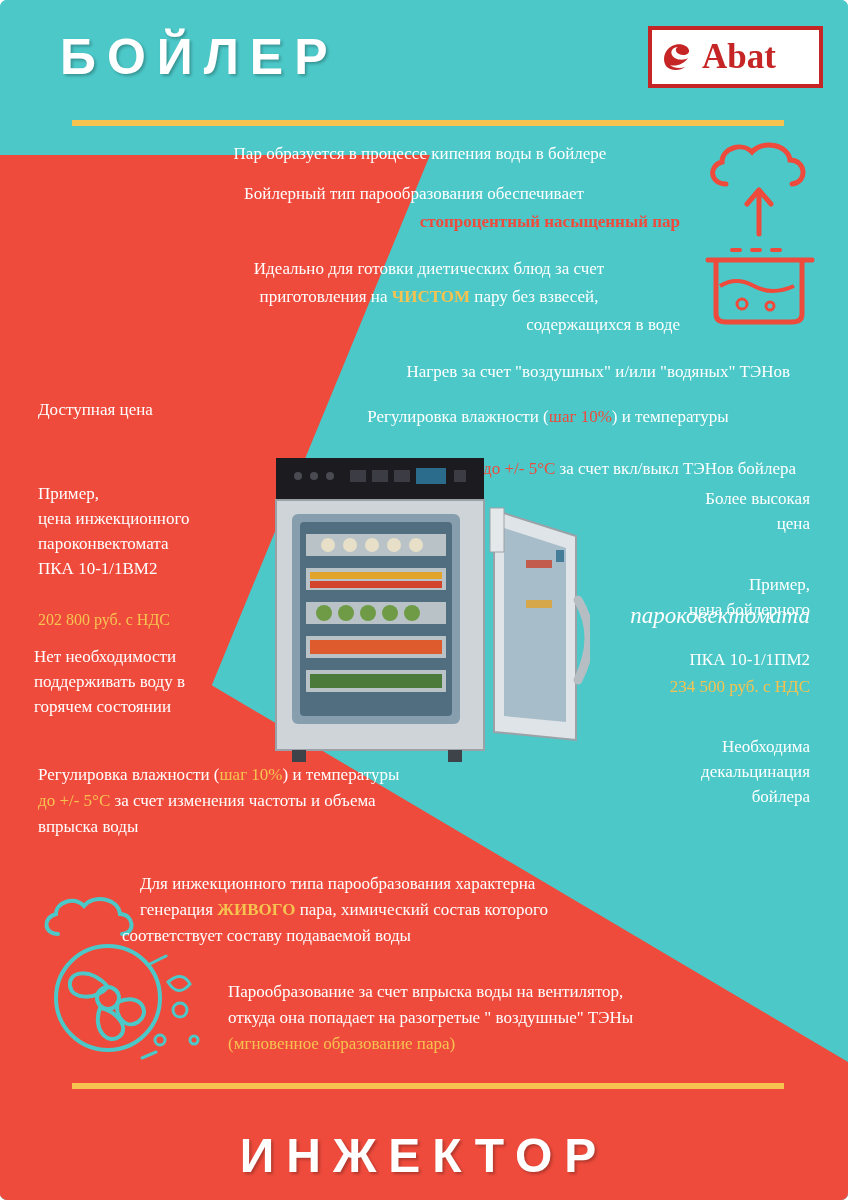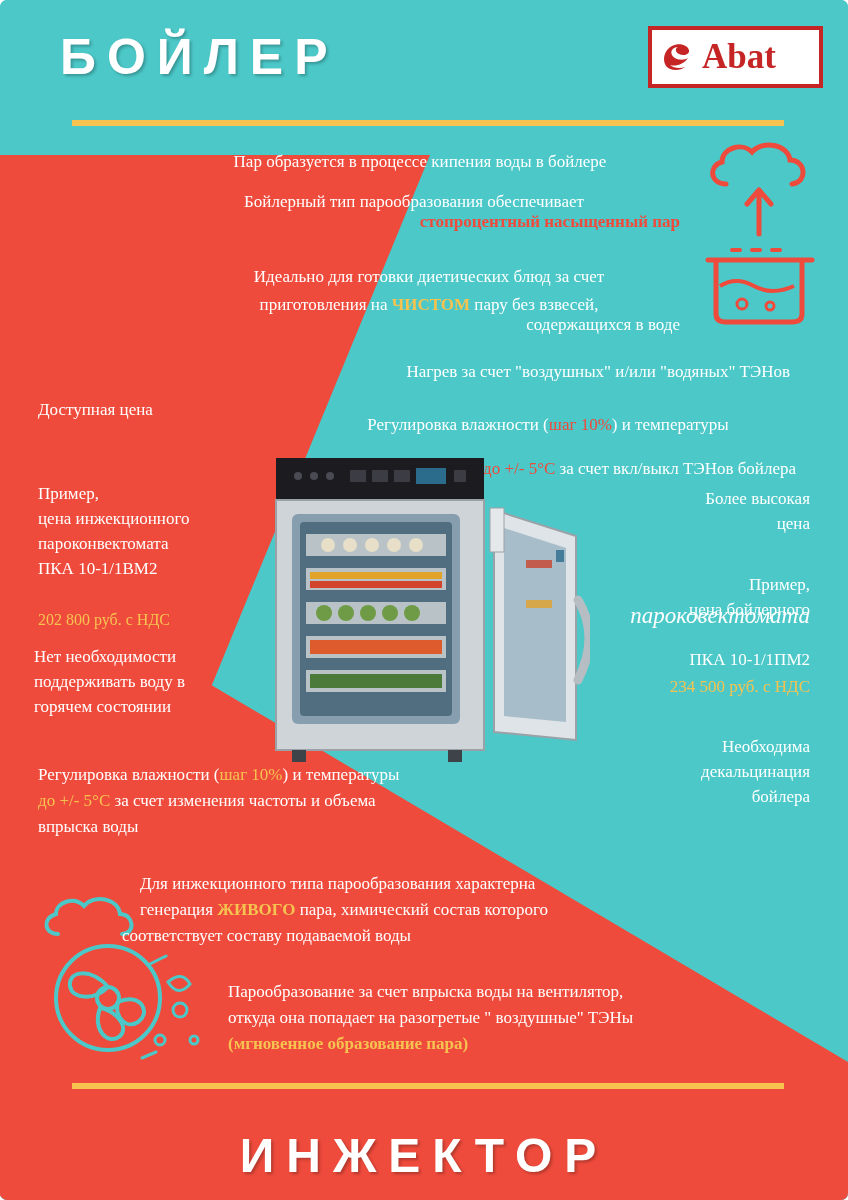--- a/index.html
+++ b/index.html
@@ -108,21 +108,21 @@
   }
   
   .txt {
     position: absolute;
     font-family: "Liberation Serif", serif;
     color: #ffffff;
     line-height: 1.45;
   }
   .t-right { text-align: right; }
   .t-left  { text-align: left; }
-  .t-center{ text-align: center; margin-top: 8px; }
+  .t-center{ text-align: center; }
 
   .hl-red { color: #ef4b3c; }
   .hl-yellow { color: #f6c350; }
 
   
   .icon-boiler {
     position: absolute;
     right: 28px;
     top: 138px;
     width: 118px;
@@ -300,18 +300,18 @@
   </svg>
 
   <div class="txt t-left" style="left:140px; top:872px; width:620px; font-size:17px;">Для инжекционного типа парообразования  характерна</div>
   <div class="txt t-left" style="left:140px; top:898px; width:620px; font-size:17px;">
     <span>генерация </span><span class="hl-yellow" style="font-weight:bold;">ЖИВОГО</span><span> пара, химический состав которого</span>
   </div>
   <div class="txt t-left" style="left:122px; top:924px; width:640px; font-size:17px;">соответствует составу подаваемой воды</div>
 
   <div class="txt t-left" style="left:228px; top:980px; width:600px; font-size:17px;">Парообразование за счет впрыска воды на вентилятор,</div>
   <div class="txt t-left" style="left:228px; top:1006px; width:600px; font-size:17px;">откуда она попадает на разогретые " воздушные" ТЭНы</div>
-  <div class="txt t-left hl-yellow" style="left:228px; top:1032px; width:600px; font-size:17px;font-weight:bold;">(мгновенное образование пара)</div>
+  <div class="txt t-left hl-yellow" style="left:228px; top:1032px; width:600px; font-size:17px;">(мгновенное образование пара)</div>
 
   <div class="rule-bottom"></div>
   <div class="title-bottom">ИНЖЕКТОР</div>
 
 </div>
 
 </body></html>

